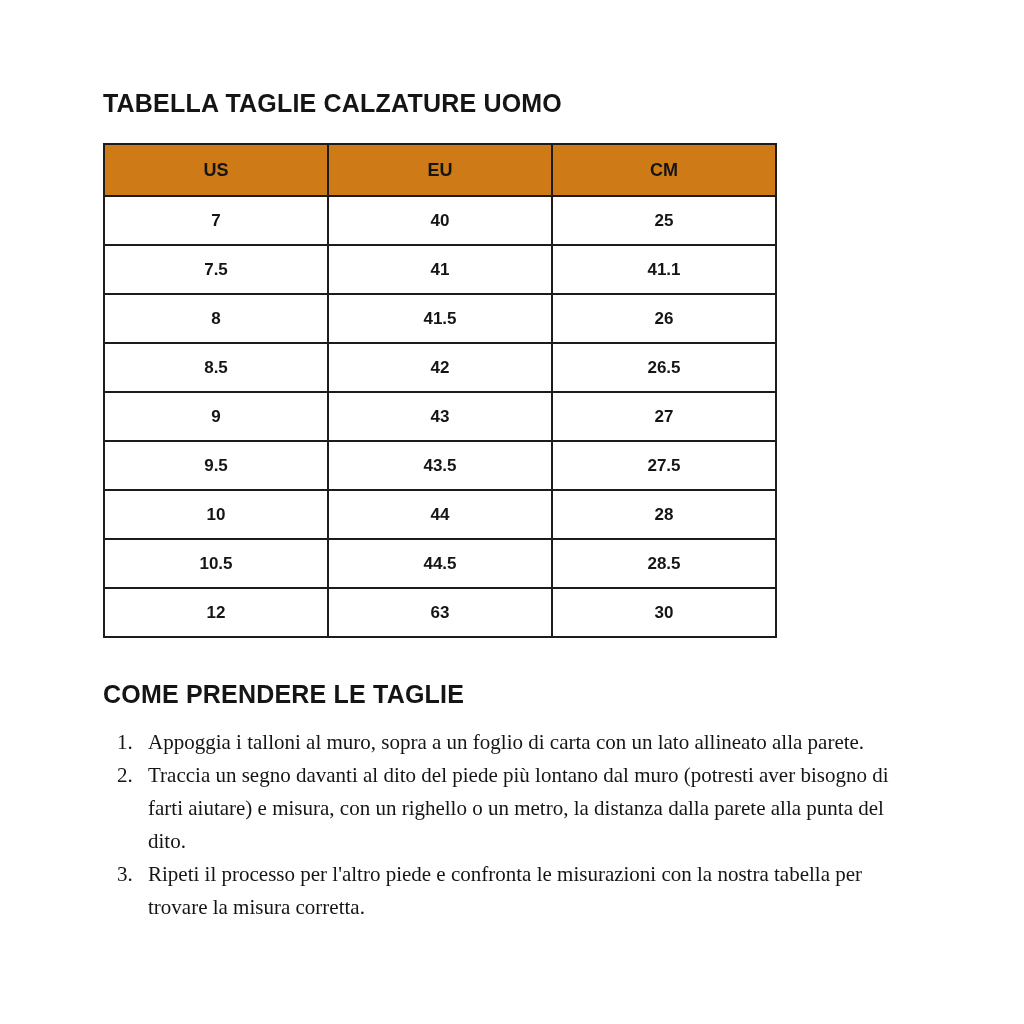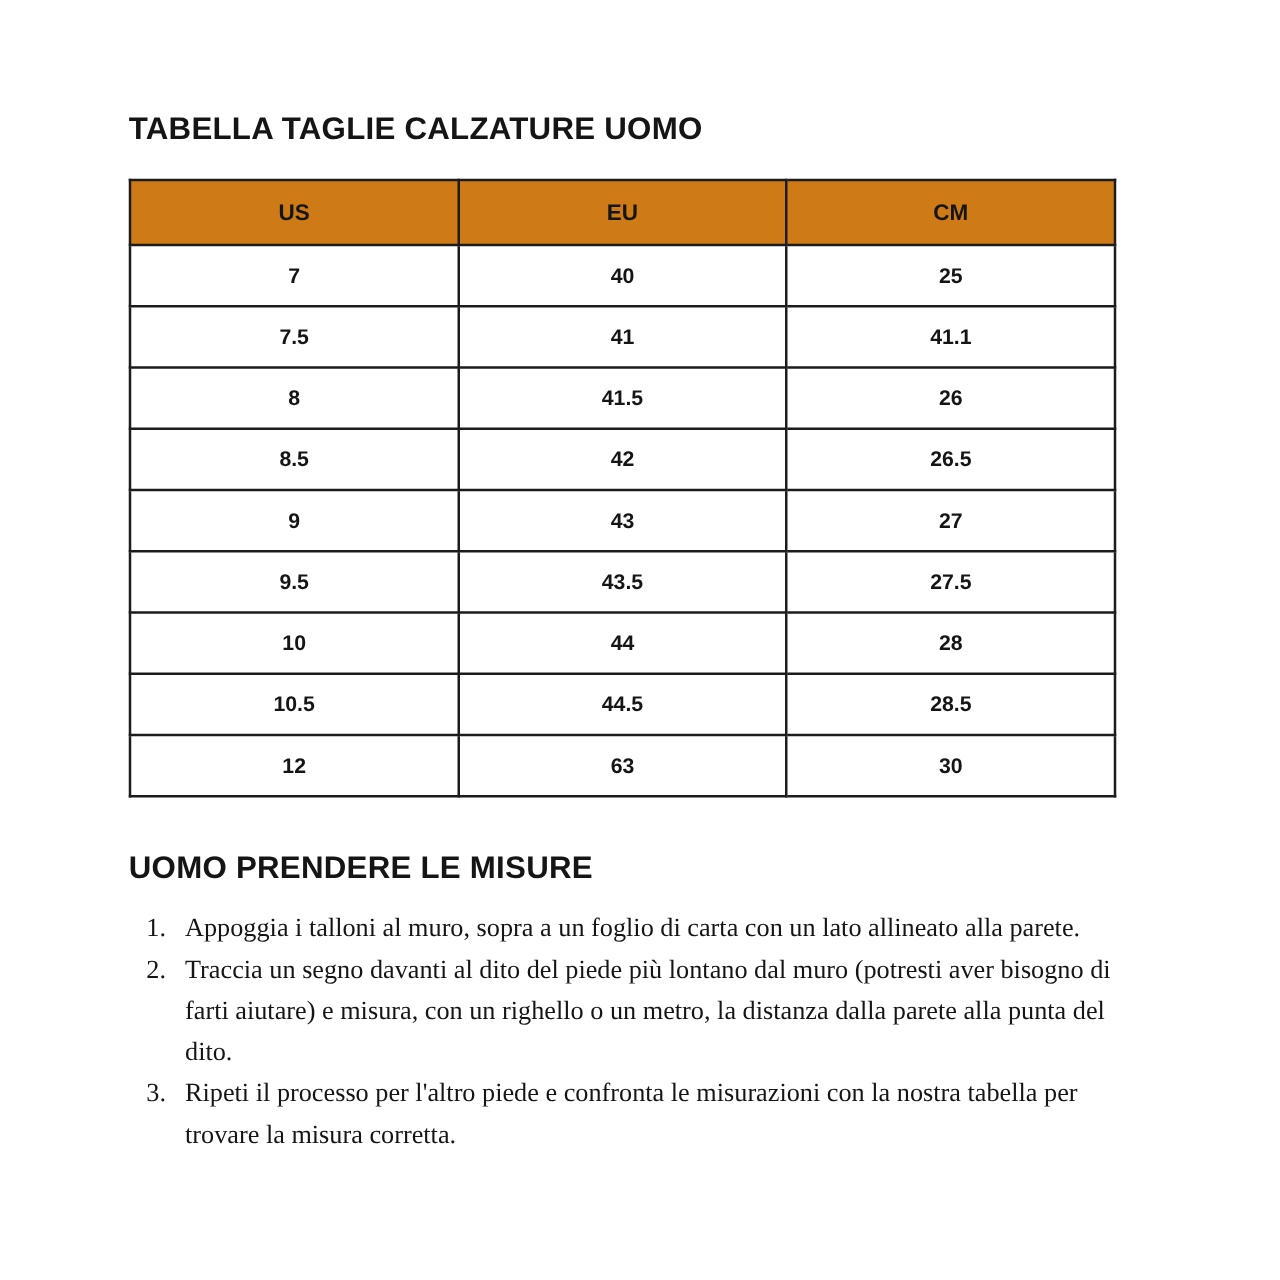--- a/index.html
+++ b/index.html
@@ -26,21 +26,21 @@
   }
   h1.section-title, h2.section-title {
     font-size: 25px;
     font-weight: bold;
     letter-spacing: 0.2px;
     margin: 0;
     color: var(--text);
   }
   h1.section-title { margin-top: 13px; }
   table.size-table {
-    width: 790px;
+    width: 674px;
     border-collapse: collapse;
     margin-top: 25px;
     table-layout: fixed;
   }
   table.size-table th,
   table.size-table td {
     border: 2px solid var(--border);
     text-align: center;
     vertical-align: middle;
     font-weight: bold;
@@ -136,21 +136,21 @@
         <td>28.5</td>
       </tr>
       <tr>
         <td>12</td>
         <td>63</td>
         <td>30</td>
       </tr>
     </tbody>
   </table>
 
-  <h2 class="section-title">UOMO PRENDERE LE MISURE</h2>
+  <h2 class="section-title">COME PRENDERE LE TAGLIE</h2>
 
   <ol class="steps">
     <li>Appoggia i talloni al muro, sopra a un foglio di carta con un lato allineato alla parete.</li>
     <li>Traccia un segno davanti al dito del piede più lontano dal muro (potresti aver bisogno di farti aiutare) e misura, con un righello o un metro, la distanza dalla parete alla punta del dito.</li>
     <li>Ripeti il processo per l'altro piede e confronta le misurazioni con la nostra tabella per trovare la misura corretta.</li>
   </ol>
 
 </main>
 
 </body></html>

